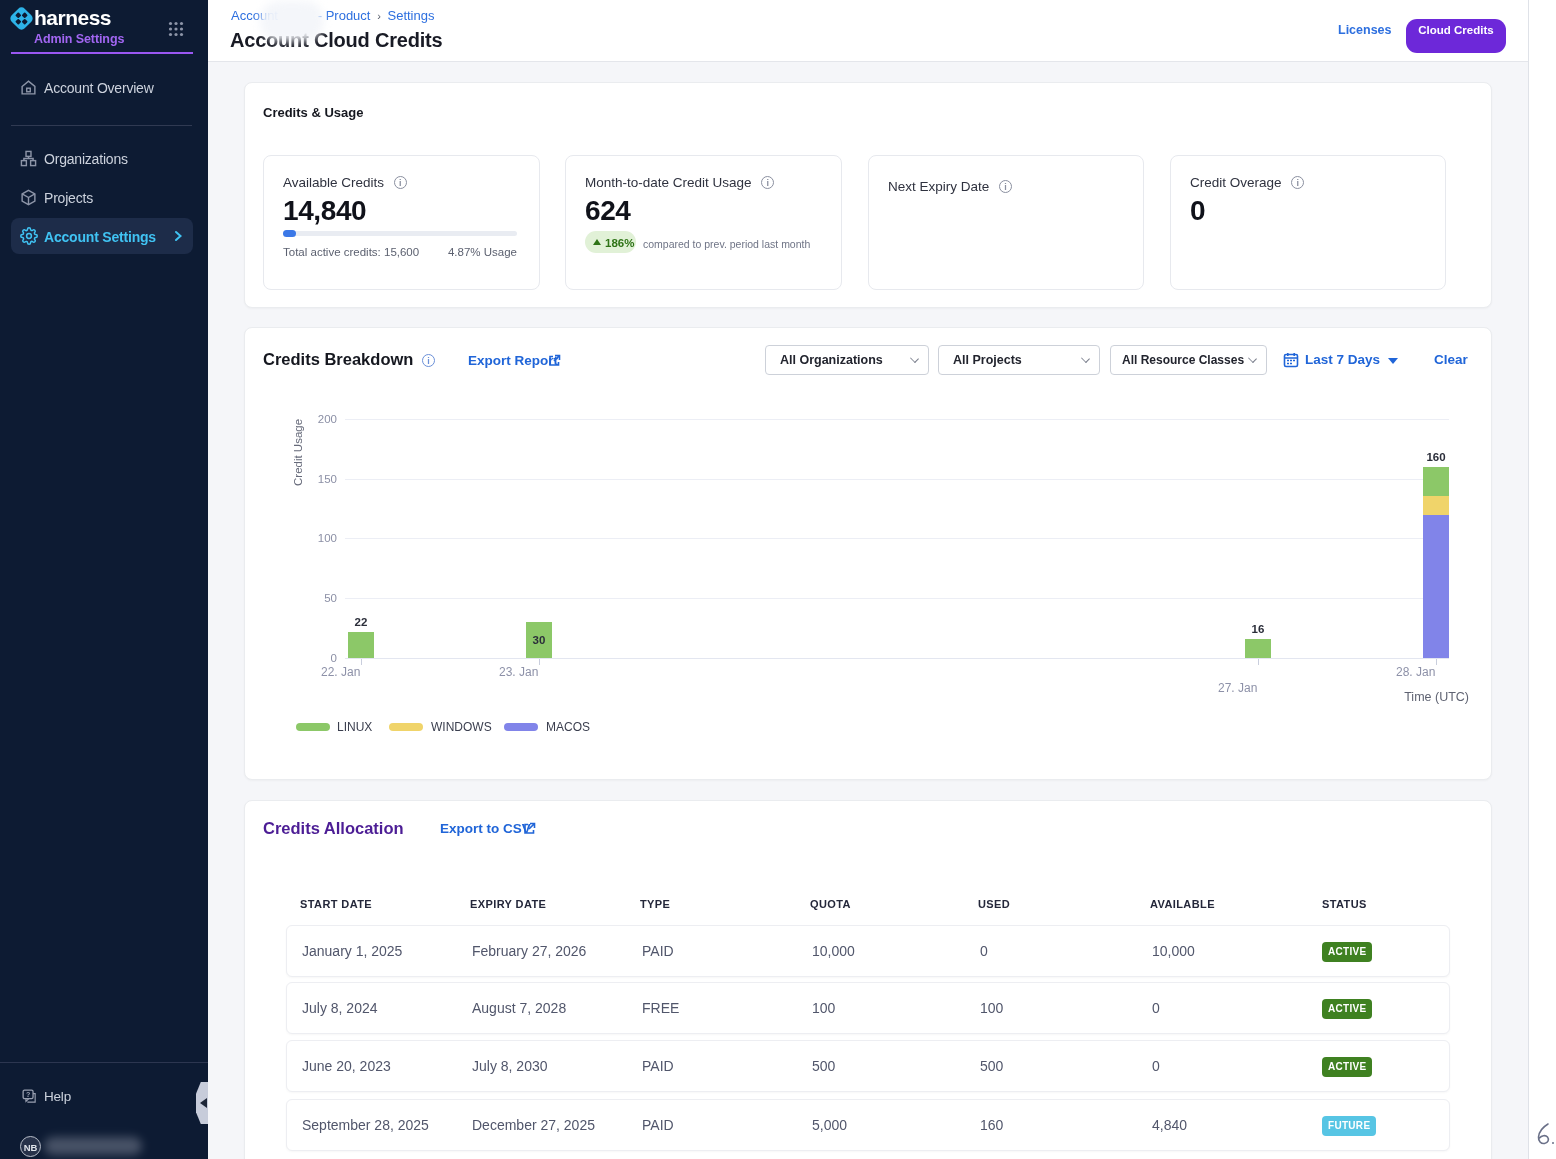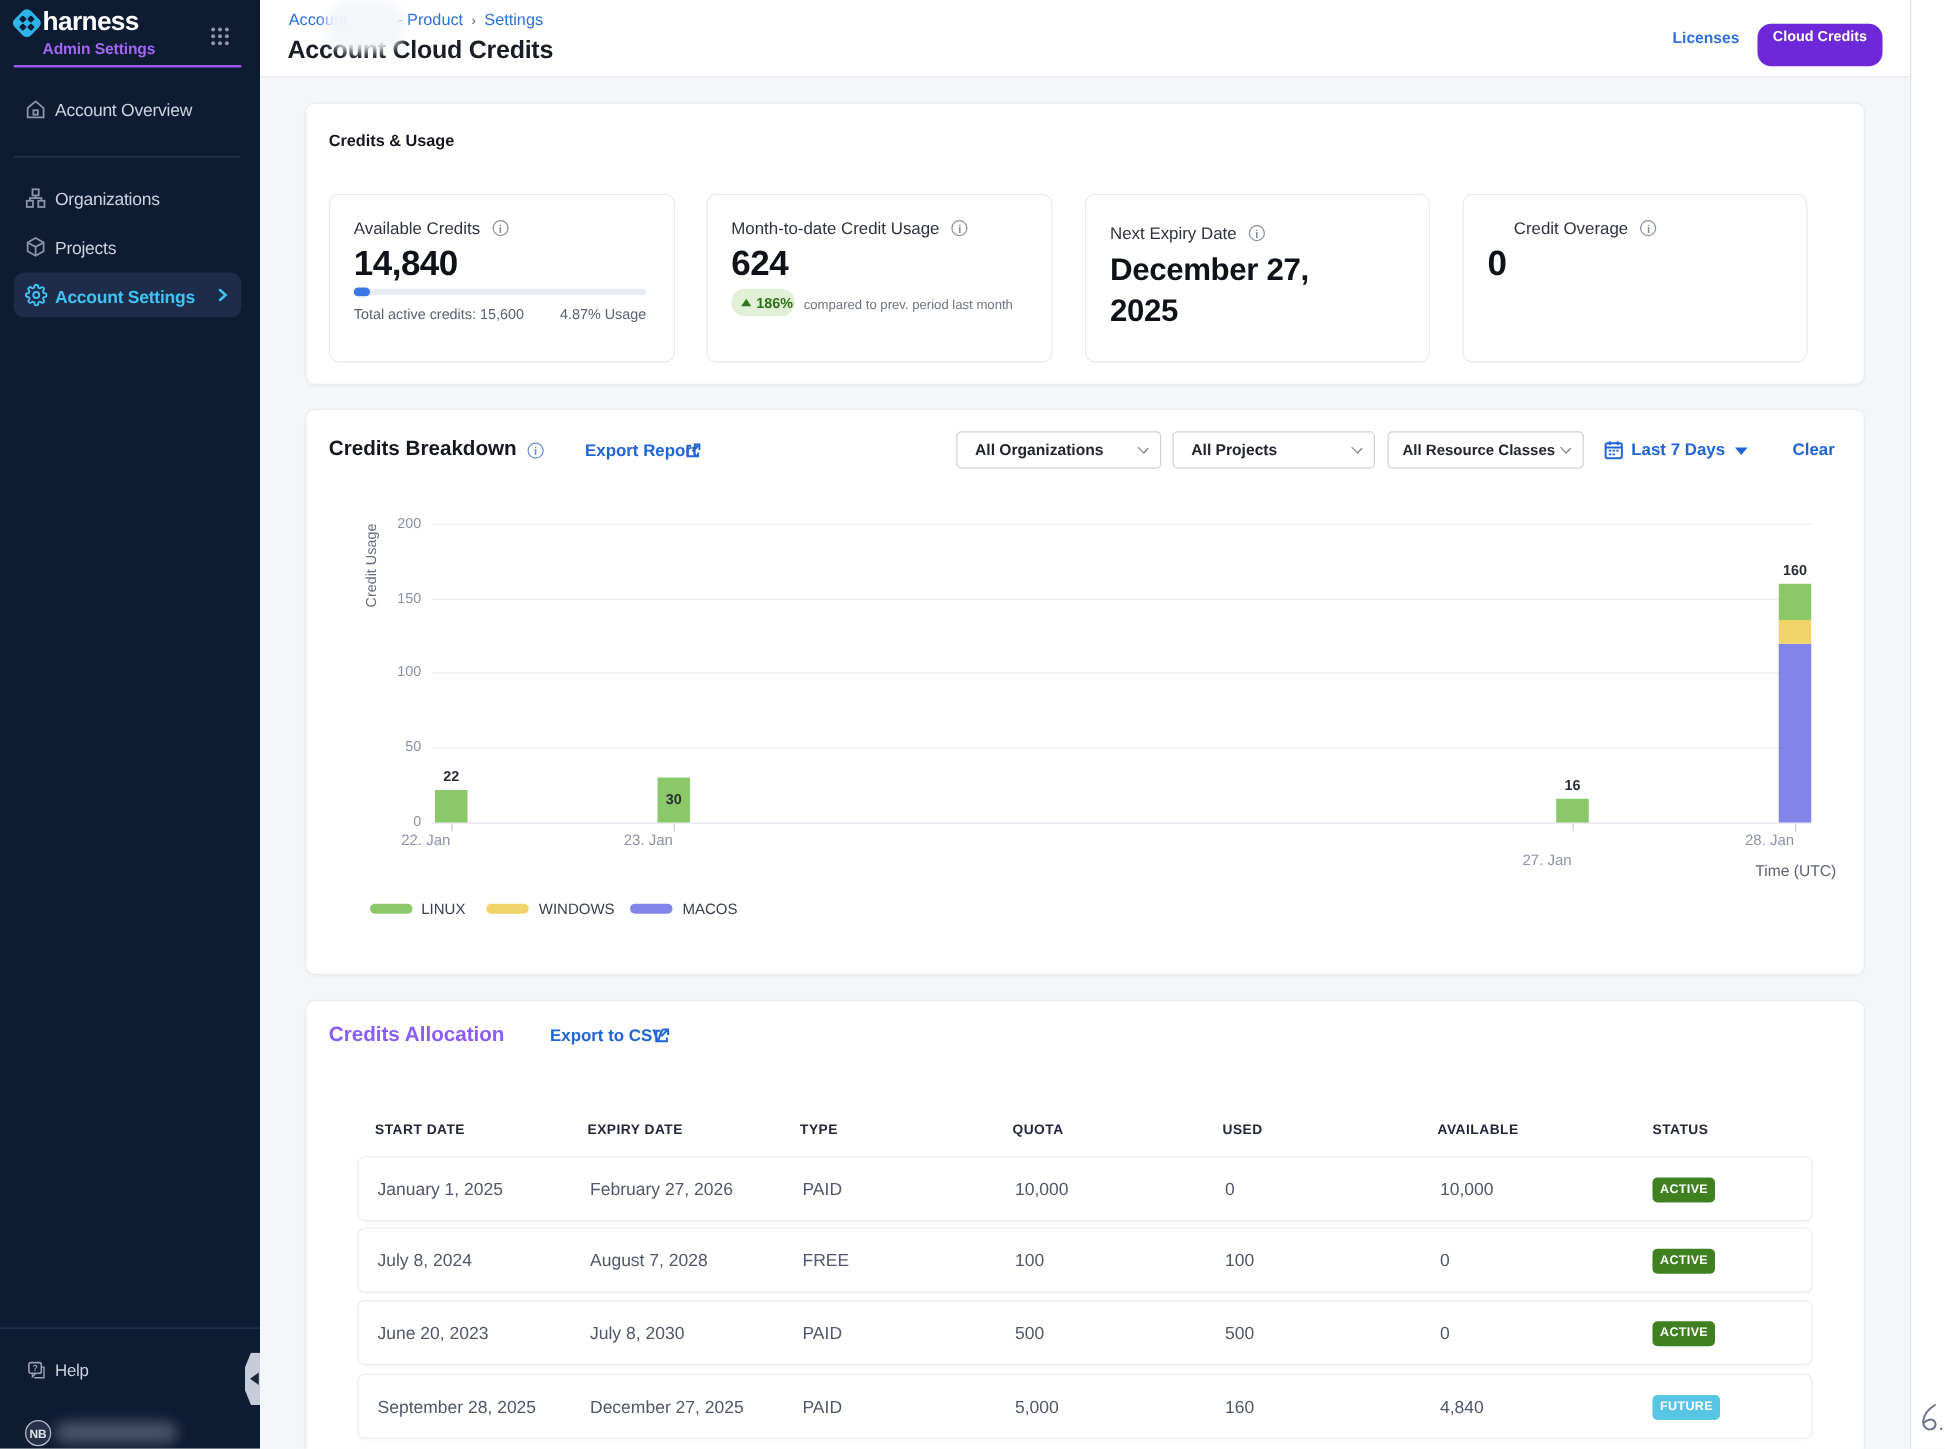--- a/index.html
+++ b/index.html
@@ -143,23 +143,22 @@
   <div class="abs small-gray" style="left:309px;top:184px;transform:translateX(-100%);">4.87% Usage</div>
 
   <div class="abs lbl" style="left:377px;top:113px;">Month-to-date Credit Usage <span class="info-i">i</span></div>
   <div class="abs big" style="left:377px;top:133px;">624</div>
   <div class="abs" style="left:377px;top:169px;width:51px;height:22px;background:#e1f1d7;border-radius:11px;"></div>
   <div class="abs" style="left:385px;top:177px;width:0;height:0;border-left:4.5px solid transparent;border-right:4.5px solid transparent;border-bottom:6px solid #2f7417;"></div>
   <div class="abs" style="left:397px;top:175px;font-size:11.5px;font-weight:bold;color:#2f7417;">186%</div>
   <div class="abs" style="left:435px;top:176px;font-size:10.5px;color:#6f7486;">compared to prev. period last month</div>
 
   <div class="abs lbl" style="left:680px;top:117px;">Next Expiry Date <span class="info-i">i</span></div>
-  <div class="abs" style="left:680px;top:138px;font-size:25px;font-weight:bold;color:#10121a;line-height:33px;letter-spacing:-0.3px;">December 27,<br>2025</div>
-
-  <div class="abs lbl" style="left:982px;top:113px;margin-left:21px;">Credit Overage <span class="info-i">i</span></div>
+
+  <div class="abs lbl" style="left:982px;top:113px;">Credit Overage <span class="info-i">i</span></div>
   <div class="abs big" style="left:982px;top:133px;">0</div>
 
   <div class="card" style="left:36px;top:265px;width:1248px;height:453px;"></div>
   <div class="abs" style="left:55px;top:288px;font-size:16.5px;font-weight:bold;color:#15171f;">Credits Breakdown</div>
   <div class="abs" style="left:214px;top:292px;width:13px;height:13px;border:1px solid #6b90d8;border-radius:50%;color:#6b90d8;font-size:9px;line-height:13px;text-align:center;font-weight:bold;">i</div>
   <div class="abs blue-link" style="left:247px;top:291px;">Export Report</div>
   <svg class="abs" style="left:340px;top:292px;" width="13" height="13" viewBox="0 0 13 13" fill="none" stroke="#2065d8" stroke-width="1.6">
     <path d="M5 2.5 H2 V11 H10.5 V8"></path>
     <path d="M7 1.5 H11.5 V6 M11.5 1.5 L6 7"></path>
   </svg>
@@ -214,21 +213,21 @@
   <div class="abs" style="left:1141px;top:628px;width:120px;font-size:12.5px;color:#5f6372;text-align:right;">Time (UTC)</div>
 
   <div class="abs" style="left:88px;top:661px;width:34px;height:8px;border-radius:4px;background:#8cc868;"></div>
   <div class="abs leg" style="left:129px;top:658px;">LINUX</div>
   <div class="abs" style="left:181px;top:661px;width:34px;height:8px;border-radius:4px;background:#f0d46a;"></div>
   <div class="abs leg" style="left:223px;top:658px;">WINDOWS</div>
   <div class="abs" style="left:296px;top:661px;width:34px;height:8px;border-radius:4px;background:#8184e9;"></div>
   <div class="abs leg" style="left:338px;top:658px;">MACOS</div>
 
   <div class="card" style="left:36px;top:738px;width:1248px;height:440px;"></div>
-  <div class="abs" style="left:55px;top:757px;font-size:16.5px;font-weight:bold;color:#8b5cf6;">Credits Allocation</div>
+  <div class="abs" style="left:55px;top:757px;font-size:16.5px;font-weight:bold;color:#4c1d95;">Credits Allocation</div>
   <div class="abs blue-link" style="left:219px;top:759px;">Export to CSV</div>
   <svg class="abs" style="left:315px;top:760px;" width="13" height="13" viewBox="0 0 13 13" fill="none" stroke="#2065d8" stroke-width="1.6">
     <path d="M5 2.5 H2 V11 H10.5 V8"></path>
     <path d="M7 1.5 H11.5 V6 M11.5 1.5 L6 7"></path>
   </svg>
 
   <div class="th" style="left:92px;top:836px;">START DATE</div>
   <div class="th" style="left:262px;top:836px;">EXPIRY DATE</div>
   <div class="th" style="left:432px;top:836px;">TYPE</div>
   <div class="th" style="left:602px;top:836px;">QUOTA</div>

